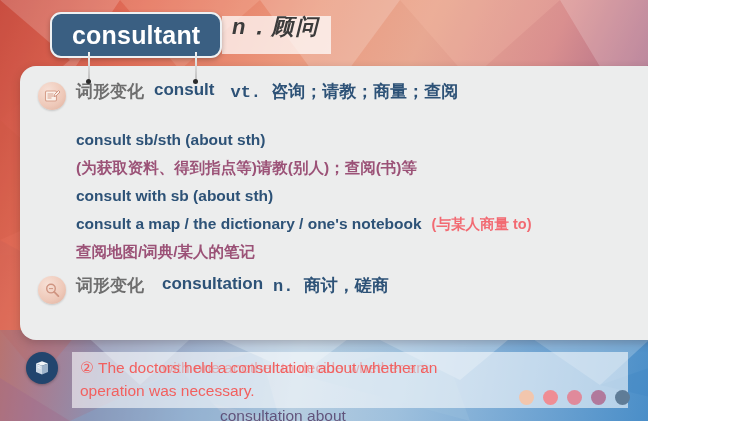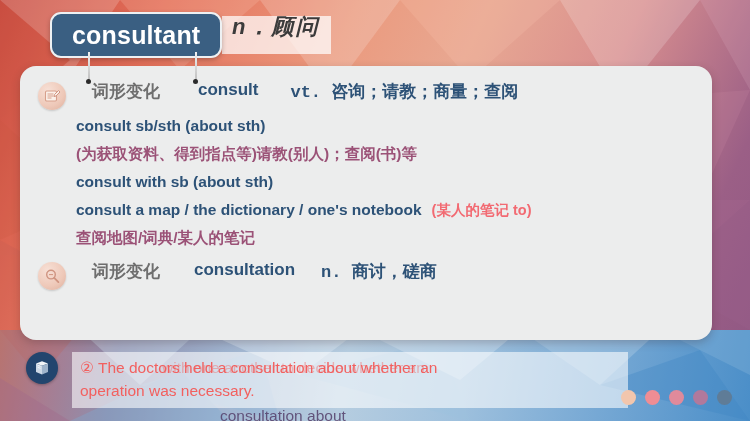--- a/index.html
+++ b/index.html
@@ -6,21 +6,21 @@
 
   html, body {
     width: 750px;
     height: 421px;
     overflow: hidden;
     font-family: "Liberation Sans", "DejaVu Sans", sans-serif;
   }
 
   #stage {
     position: relative;
-    width: 750px;
+    width: 648px;
     height: 421px;
     overflow: hidden;
     background: linear-gradient(115deg, #c84b3f 0%, #e4705a 18%, #eb9a7e 38%, #e8a892 52%, #d98f8f 68%, #9b5f86 86%, #8e5683 100%);
   }
 
   
   .poly { position: absolute; inset: 0; pointer-events: none; }
 
   
   #bottom-band {
@@ -96,21 +96,21 @@
     border-radius: 16px;
     box-shadow: 0 3px 9px rgba(60,30,30,.25);
     z-index: 5;
     padding: 14px 18px 10px 18px;
   }
 
   
   .section-row {
     display: flex;
     align-items: flex-start;
-    gap: 26px;
+    gap: 10px;
     text-align: right;
   }
   .icon-circle {
     flex: 0 0 auto;
     width: 28px; height: 28px;
     border-radius: 50%;
     background: radial-gradient(circle at 35% 30%, #f7e0d6 0%, #eec8b8 60%, #dcae9c 100%);
     box-shadow: 0 1px 2px rgba(0,0,0,.16);
     display: flex; align-items: center; justify-content: center;
     margin-top: 2px;
@@ -151,21 +151,21 @@
     line-height: 28px;
     white-space: nowrap;
   }
   .note-red {
     color: #f26a72;
     font-size: 14.5px;
     font-weight: bold;
     margin-left: 10px;
   }
 
-  #body-lines { margin-left: 38px; margin-top: 2px; }
+  #body-lines { margin-left: 38px; margin-top: 16px; }
 
   #section-2 { margin-top: 8px; }
 
   
   #example-block {
     position: absolute;
     left: 72px; top: 352px;
     width: 556px;
     background: rgba(255,255,255,.58);
     padding: 4px 8px 6px 8px;
@@ -280,37 +280,37 @@
       <div class="icon-circle">
         <svg width="17" height="17" viewBox="0 0 17 17">
           <rect x="1.5" y="3" width="11" height="10" rx="1.2" fill="#fbf0e9" stroke="#d79f8b" stroke-width="1.1"></rect>
           <line x1="3.5" y1="6" x2="9.5" y2="6" stroke="#d79f8b" stroke-width="1"></line>
           <line x1="3.5" y1="8" x2="9.5" y2="8" stroke="#d79f8b" stroke-width="1"></line>
           <line x1="3.5" y1="10" x2="7.5" y2="10" stroke="#d79f8b" stroke-width="1"></line>
           <path d="M10.5 6.5 L14.5 2.5 L16 4 L12 8 L10 8.5 Z" fill="#fbf0e9" stroke="#cf9481" stroke-width="1"></path>
         </svg>
       </div>
       <div class="sec-label">词形变化</div>
-      <div class="sec-head-en" style="margin-left:12px;">consult</div>
+      <div class="sec-head-en" style="margin-left:0;">consult</div>
       <div class="sec-head-cn" style="margin-left:6px;">vt. 咨询；请教；商量；查阅</div>
     </div>
 
     <div id="body-lines">
 
       <div class="line-en">
         <span>consult sb/sth (about sth)</span>
       </div>
       <div class="line-cn">(为获取资料、得到指点等)请教(别人)；查阅(书)等</div>
 
       <div class="line-en">
         <span>consult with sb (about sth)</span>
       </div>
 
       <div class="line-en">
-        <span>consult a map / the dictionary / one's notebook</span><span class="note-red">(某人的笔记 to)</span>
+        <span>consult a map / the dictionary / one's notebook</span><span class="note-red">(与某人商量 to)</span>
       </div>
       <div class="line-cn">查阅地图/词典/某人的笔记</div>
     </div>
 
     <div class="section-row" id="section-2">
       <div class="icon-circle">
         <svg width="17" height="17" viewBox="0 0 17 17">
           <circle cx="7" cy="6.6" r="4.3" fill="none" stroke="#cf9481" stroke-width="1.4"></circle>
           <line x1="10.2" y1="9.9" x2="14.4" y2="14.1" stroke="#cf9481" stroke-width="1.8" stroke-linecap="round"></line>
           <line x1="5" y1="6.6" x2="9" y2="6.6" stroke="#cf9481" stroke-width="1"></line>

